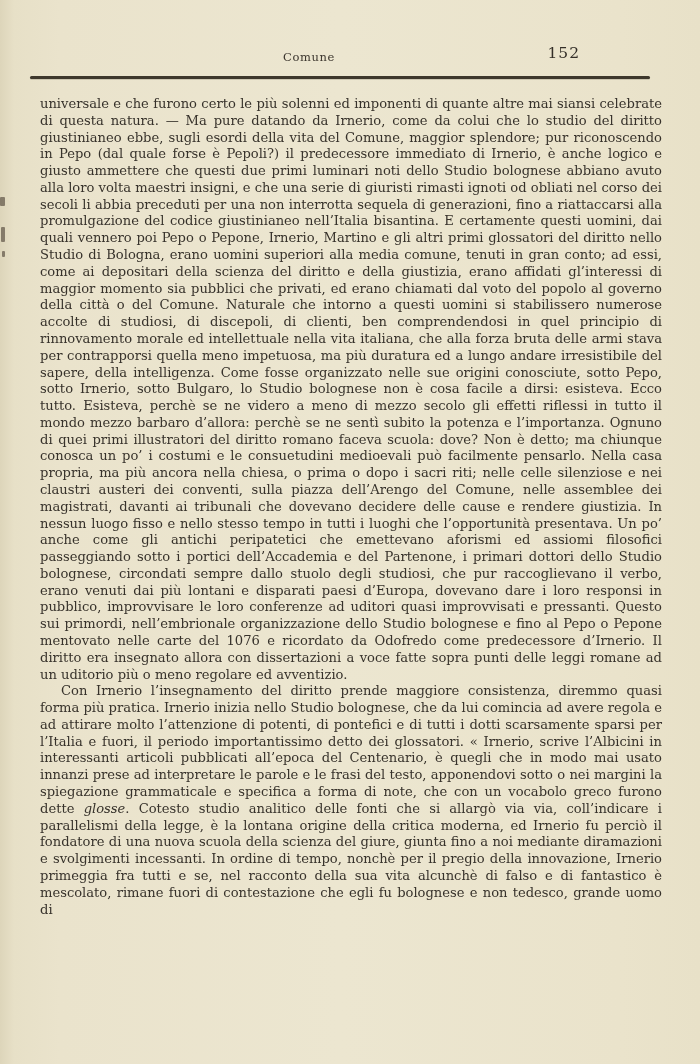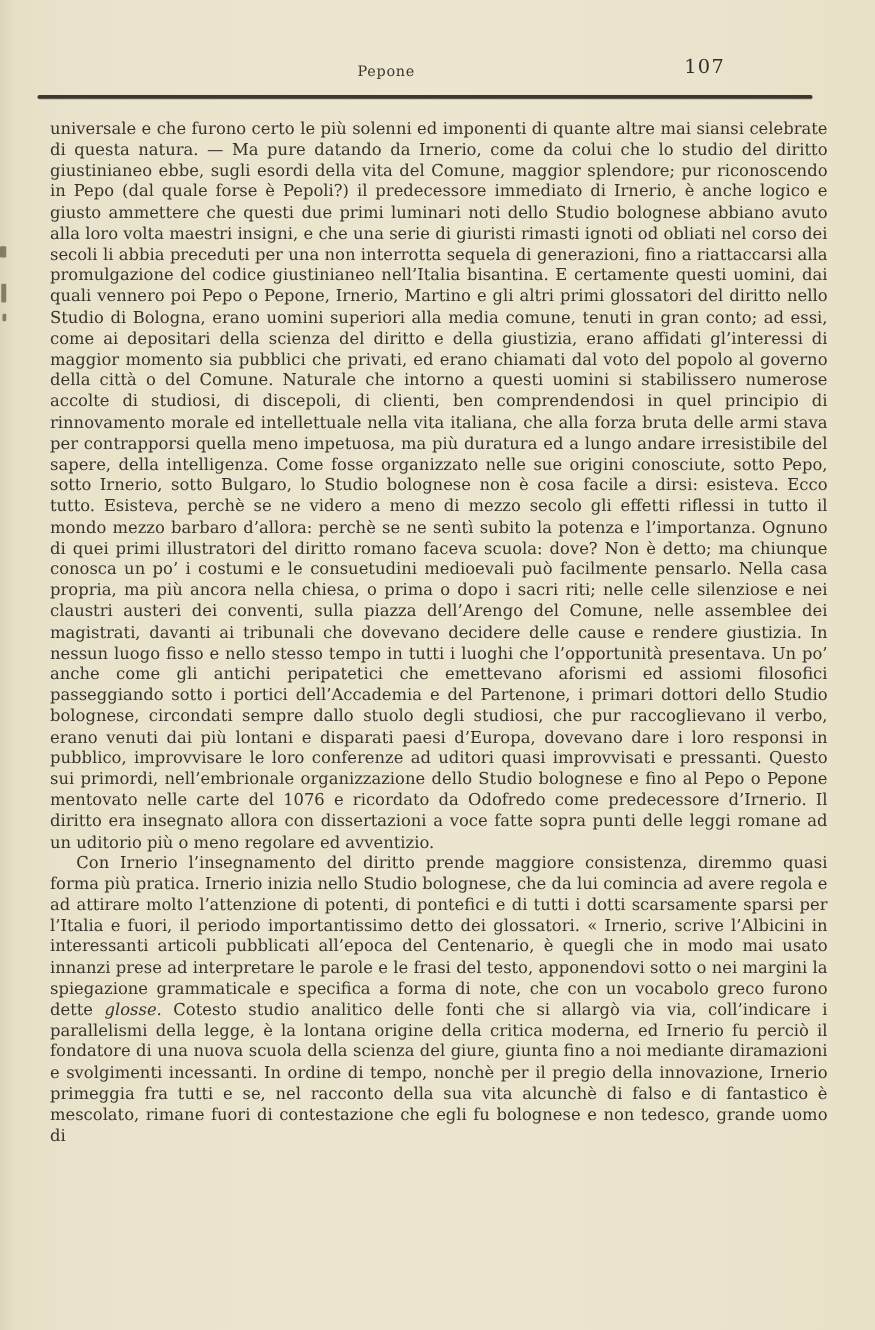--- a/index.html
+++ b/index.html
@@ -61,22 +61,22 @@
   .artifact-1{left:0;top:197px;width:5px;height:9px;}
   .artifact-2{left:1px;top:227px;width:4px;height:15px;}
   .artifact-3{left:2px;top:251px;width:3px;height:6px;}
 </style>
 </head>
 <body>
 
 <div class="page">
 
   <div class="header">
-    <span class="running-title">Pepone</span>
-    <span class="page-number">107</span>
+    <span class="running-title">Comune</span>
+    <span class="page-number">152</span>
   </div>
 
   <div class="rule"></div>
 
   <div class="body-text">
     <p class="para"><span>universale e che furono certo le più solenni ed imponenti di quante altre mai siansi celebrate di questa natura. — Ma pure datando da Irnerio, come da colui che lo studio del diritto giustinianeo ebbe, sugli esordi della vita del Comune, maggior splendore; pur riconoscendo in Pepo (dal quale forse è Pepoli?) il predecessore immediato di Irnerio, è anche logico e giusto ammettere che questi due primi luminari noti dello Studio bolognese abbiano avuto alla loro volta maestri insigni, e che una serie di giuristi rimasti ignoti od obliati nel corso dei secoli li abbia preceduti per una non interrotta sequela di generazioni, fino a riattaccarsi alla promulgazione del codice giustinianeo nell’Italia bisantina. E certamente questi uomini, dai quali vennero poi Pepo o Pepone, Irnerio, Martino e gli altri primi glossatori del diritto nello Studio di Bologna, erano uomini superiori alla media comune, tenuti in gran conto; ad essi, come ai depositari della scienza del diritto e della giustizia, erano affidati gl’interessi di maggior momento sia pubblici che privati, ed erano chiamati dal voto del popolo al governo della città o del Comune. Naturale che intorno a questi uomini si stabilissero numerose accolte di studiosi, di discepoli, di clienti, ben comprendendosi in quel principio di rinnovamento morale ed intellettuale nella vita italiana, che alla forza bruta delle armi stava per contrapporsi quella meno impetuosa, ma più duratura ed a lungo andare irresistibile del sapere, della intelligenza. Come fosse organizzato nelle sue origini conosciute, sotto Pepo, sotto Irnerio, sotto Bulgaro, lo Studio bolognese non è cosa facile a dirsi: esisteva. Ecco tutto. Esisteva, perchè se ne videro a meno di mezzo secolo gli effetti riflessi in tutto il mondo mezzo barbaro d’allora: perchè se ne sentì subito la potenza e l’importanza. Ognuno di quei primi illustratori del diritto romano faceva scuola: dove? Non è detto; ma chiunque conosca un po’ i costumi e le consuetudini medioevali può facilmente pensarlo. Nella casa propria, ma più ancora nella chiesa, o prima o dopo i sacri riti; nelle celle silenziose e nei claustri austeri dei conventi, sulla piazza dell’Arengo del Comune, nelle assemblee dei magistrati, davanti ai tribunali che dovevano decidere delle cause e rendere giustizia. In nessun luogo fisso e nello stesso tempo in tutti i luoghi che l’opportunità presentava. Un po’ anche come gli antichi peripatetici che emettevano aforismi ed assiomi filosofici passeggiando sotto i portici dell’Accademia e del Partenone, i primari dottori dello Studio bolognese, circondati sempre dallo stuolo degli studiosi, che pur raccoglievano il verbo, erano venuti dai più lontani e disparati paesi d’Europa, dovevano dare i loro responsi in pubblico, improvvisare le loro conferenze ad uditori quasi improvvisati e pressanti. Questo sui primordi, nell’embrionale organizzazione dello Studio bolognese e fino al Pepo o Pepone mentovato nelle carte del 1076 e ricordato da Odofredo come predecessore d’Irnerio. Il diritto era insegnato allora con dissertazioni a voce fatte sopra punti delle leggi romane ad un uditorio più o meno regolare ed avventizio.</span></p>
     <p class="para indented"><span>Con Irnerio l’insegnamento del diritto prende maggiore consistenza, diremmo quasi forma più pratica. Irnerio inizia nello Studio bolognese, che da lui comincia ad avere regola e ad attirare molto l’attenzione di potenti, di pontefici e di tutti i dotti scarsamente sparsi per l’Italia e fuori, il periodo importantissimo detto dei glossatori. « Irnerio, scrive l’Albicini in interessanti articoli pubblicati all’epoca del Centenario, è quegli che in modo mai usato innanzi prese ad interpretare le parole e le frasi del testo, apponendovi sotto o nei margini la spiegazione grammaticale e specifica a forma di note, che con un vocabolo greco furono dette </span><i class="gloss">glosse</i><span>. Cotesto studio analitico delle fonti che si allargò via via, coll’indicare i parallelismi della legge, è la lontana origine della critica moderna, ed Irnerio fu perciò il fondatore di una nuova scuola della scienza del giure, giunta fino a noi mediante diramazioni e svolgimenti incessanti. In ordine di tempo, nonchè per il pregio della innovazione, Irnerio primeggia fra tutti e se, nel racconto della sua vita alcunchè di falso e di fantastico è mescolato, rimane fuori di contestazione che egli fu bolognese e non tedesco, grande uomo di</span></p>
   </div>
 
   <div class="scan-artifact artifact-1"></div>

